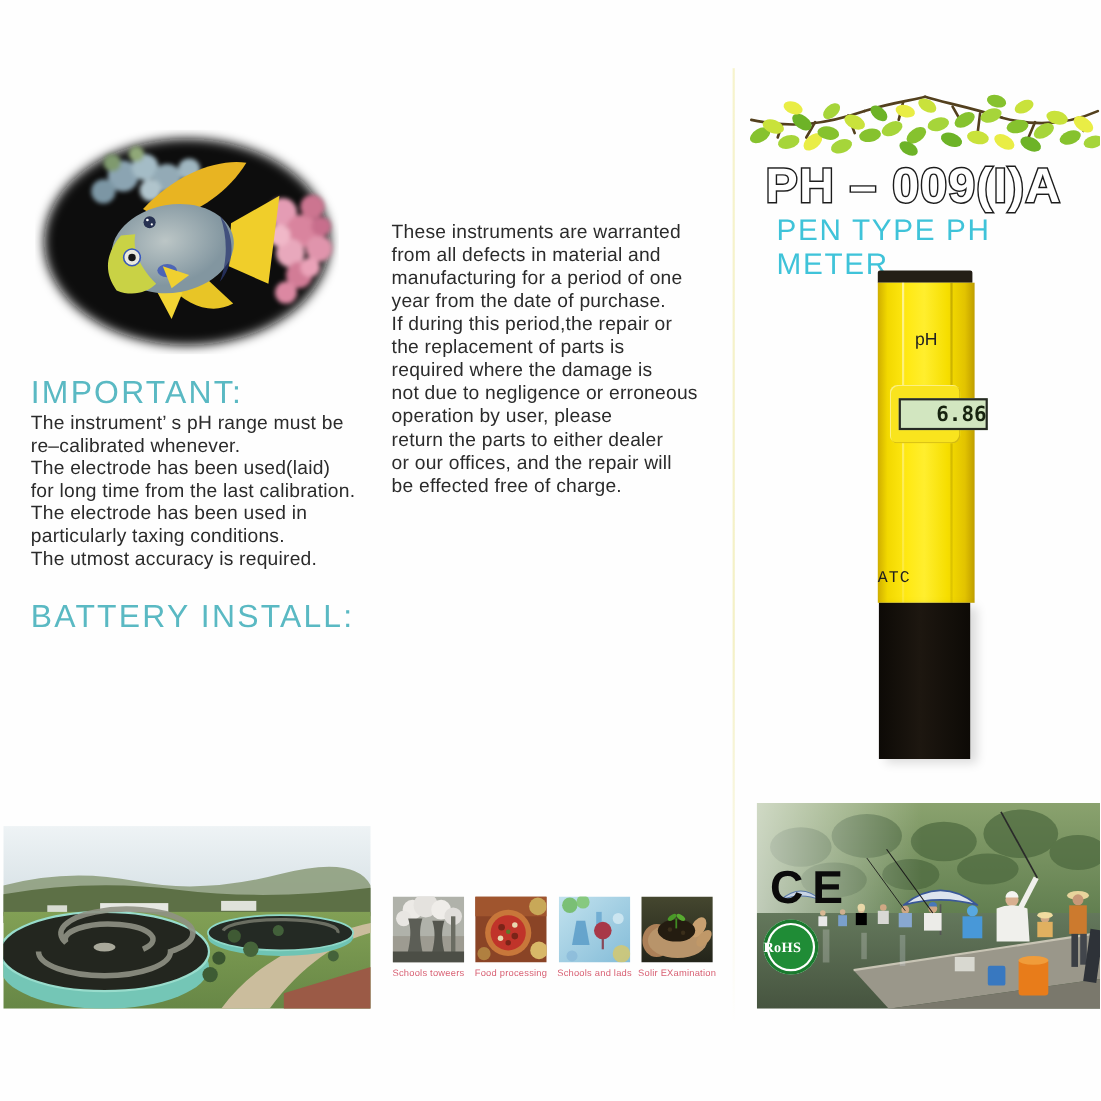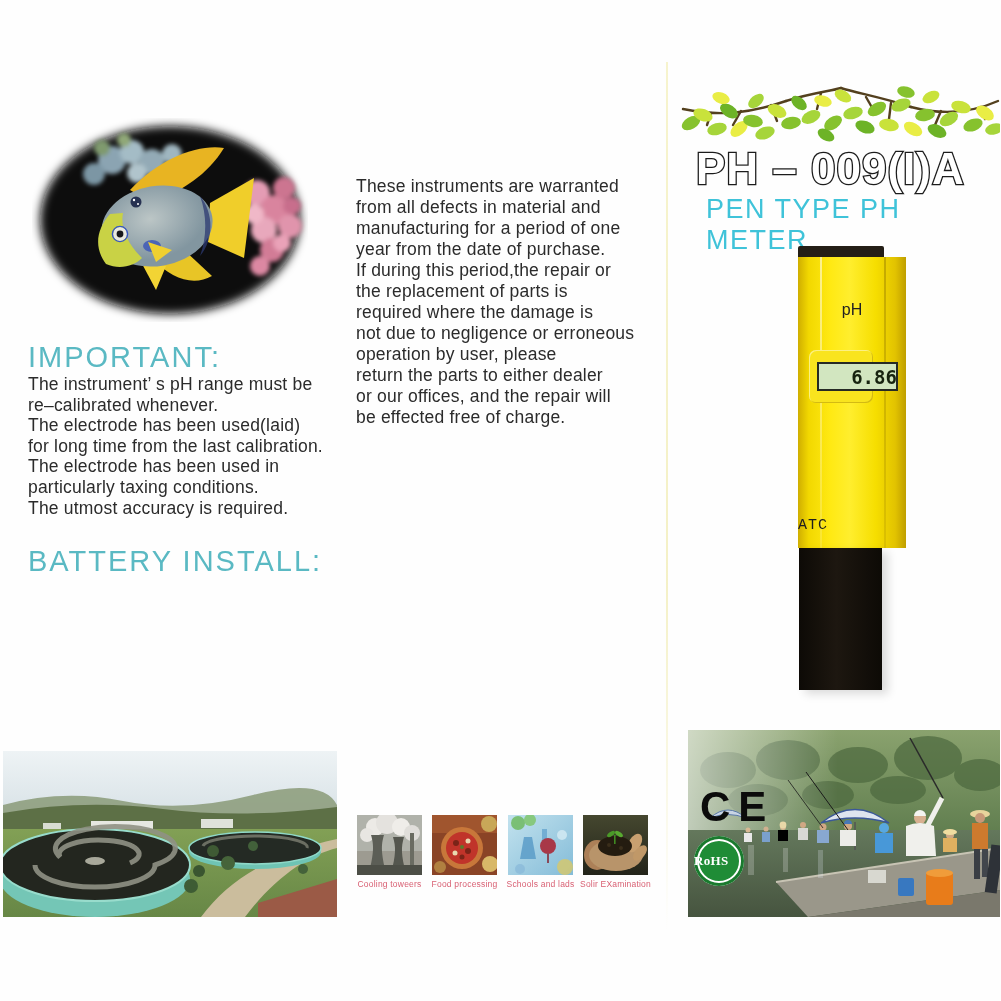--- a/index.html
+++ b/index.html
@@ -1,28 +1,28 @@
 <!DOCTYPE html>
 <html><head>
 <meta charset="utf-8">
 <style>
   html,body{margin:0;padding:0;background:#ffffff;}
   #leaflet{position:relative;width:1001px;height:1001px;background:#fefefe;overflow:hidden;
            font-family:"Liberation Sans","DejaVu Sans",sans-serif;}
   .abs{position:absolute;}
   .heading{color:#5ab9c3;font-size:29px;letter-spacing:2px;font-weight:400;}
   .bodytext{color:#2b2b2b;font-size:17.5px;line-height:20.6px;white-space:pre-line;letter-spacing:.2px;}
-  .warranty-body{line-height:21px;}
+  .warranty-body{line-height:21px;margin-top:24px;}
   .fold-line{width:2px;background:linear-gradient(#f4f0bd 0%,#f1ecb4 60%,rgba(244,240,189,0)); opacity:.75;}
   .app-item{width:65px;height:60px;}
   .app-caption{position:absolute;top:64px;left:50%;transform:translateX(-50%);
                color:#d85f72;font-size:8.5px;white-space:nowrap;letter-spacing:.2px;}
   
   .meter-cap{left:798px;top:246px;width:86px;height:11px;background:#241e16;border-radius:2px 2px 0 0;}
-  .meter-body{left:798px;top:257px;width:108px;height:291px;
+  .meter-body{left:798px;top:257px;width:88px;height:291px;
     background:linear-gradient(90deg,#cfae00 0%,#f2d800 10%,#ffe913 30%,#ffee2e 48%,#f6de00 72%,#e2c300 90%,#bf9e00 100%);}
   .meter-body:before{content:"";position:absolute;left:22px;top:0;width:2px;height:100%;
     background:linear-gradient(rgba(255,255,255,.55),rgba(255,255,255,.15));}
   .meter-body:after{content:"";position:absolute;right:20px;top:0;width:2px;height:100%;
     background:linear-gradient(rgba(120,95,0,.35),rgba(120,95,0,.15));}
   .ph-label{left:0;top:44px;width:100%;text-align:center;color:#222;font-size:16px;font-weight:500;}
   .lcd-bezel{left:11px;top:93px;width:64px;height:53px;border-radius:7px;background:#f9e41e;
     box-shadow:inset 1px 1px 0 rgba(255,255,255,.45), inset -1px -1px 0 rgba(140,110,0,.35);z-index:2;}
   .lcd-screen{left:8px;top:12px;width:44px;height:25px;background:#d2e6c0;border:2px solid #262a24;
     display:flex;align-items:center;justify-content:center;padding-left:33px;}
@@ -172,21 +172,21 @@
       <circle cx="18" cy="12" r="9" fill="#eceae6"></circle>
         <circle cx="30" cy="8" r="11" fill="#e4e2de"></circle>
       <circle cx="44" cy="12" r="9" fill="#efede9"></circle>
         <circle cx="55" cy="18" r="8" fill="#e0deda"></circle>
       <circle cx="10" cy="20" r="7" fill="#e8e6e2"></circle>
       <path d="M12,58 C17,38 17,30 14,20 L27,20 C24,30 24,38 29,58 Z" fill="#5c5e56"></path>
       <path d="M34,58 C39,40 39,32 36,22 L47,22 C44,32 44,40 49,58 Z" fill="#54564e"></path>
       <rect x="53" y="18" width="4" height="40" fill="#6a6c62"></rect>
       <rect x="0" y="50" width="65" height="10" fill="#4c4e46"></rect>
     </svg>
-    <div class="app-caption">Cooling toweers</div>
+    <div class="app-caption">Schools toweers</div>
   </div>
 
   <div class="abs app-item" style="left:432px;top:815px">
     <svg width="65" height="60" viewBox="0 0 65 60">
       <rect width="65" height="60" fill="#8a4426"></rect>
       <rect y="0" width="65" height="18" fill="#a0552e"></rect>
       <circle cx="30" cy="33" r="21" fill="#c8773a"></circle>
       <circle cx="30" cy="33" r="16" fill="#c0342a"></circle>
       <circle cx="24" cy="28" r="3" fill="#7a2418"></circle>
         <circle cx="36" cy="36" r="3" fill="#7a2418"></circle>

